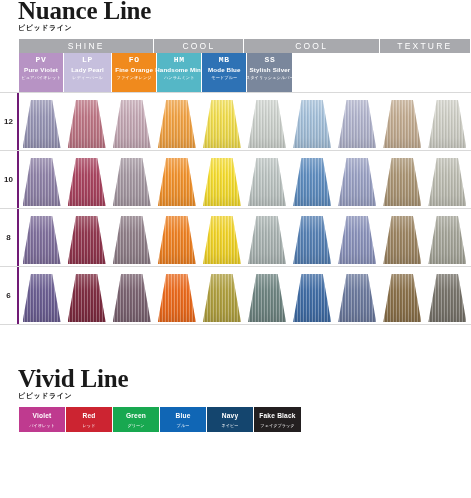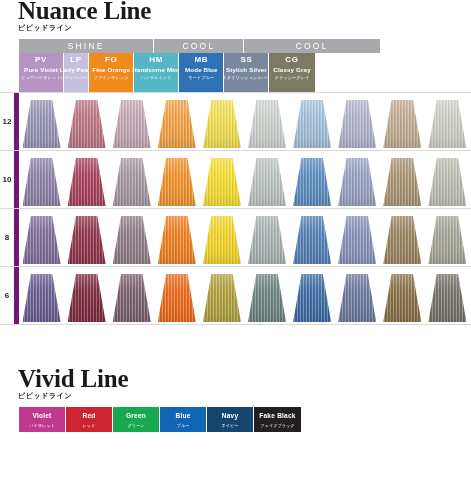--- a/index.html
+++ b/index.html
@@ -72,20 +72,21 @@
     align-items: center;
     justify-content: flex-start;
     padding-top: 1px;
   }
   .code-cell:last-child { border-right: none; }
   .code-abbr {
     font-size: 8px;
     font-weight: 700;
     letter-spacing: 0.7px;
     line-height: 11px;
+    font-family: Liberation Mono, monospace;
   }
   .code-name {
     font-size: 6.2px;
     font-weight: 700;
     letter-spacing: 0.15px;
     line-height: 9px;
     white-space: nowrap;
   }
   .code-kana {
     font-family: "DejaVu Sans", sans-serif;
@@ -106,21 +107,21 @@
   .lvl-row {
     display: flex;
     align-items: stretch;
     height: 57px;
     border-bottom: 1px solid #d9d9d9;
   }
   .lvl-row:first-child { border-top: 1px solid #d9d9d9; }
   .lvl-label {
     width: 19px;
     min-width: 19px;
-    border-right: 5px solid #701a75;
+    border-right: 2px solid #701a75;
     display: flex;
     align-items: center;
     justify-content: center;
     font-size: 8px;
     font-weight: 700;
     color: #231f20;
     box-sizing: border-box;
   }
   .lvl-cells {
     display: flex;
@@ -232,28 +233,29 @@
 <div id="nuance-title-block">
   <h1 class="section-title">Nuance Line</h1>
   <div class="section-subtitle">ビビッドライン</div>
 </div>
 
 <div id="nuance-table">
   <div class="hdr-row" id="nuance-group-row">
       <div class="hdr-group" style="width: 135.3px; background: rgb(168, 169, 173);">SHINE</div>
       <div class="hdr-group" style="width: 90.2px; background: rgb(168, 169, 173);">COOL</div>
       <div class="hdr-group" style="width: 135.3px; background: rgb(168, 169, 173);">COOL</div>
+      <div class="hdr-group" style="width: 90.2px; background: rgb(168, 169, 173);">TEXTURE</div>
     </div>
   <div class="code-row" id="nuance-code-row">
       <div class="code-cell" style="width: 45.1px; background: rgb(183, 147, 196); color: rgb(255, 255, 255); height: 39px;">
         <div class="code-abbr">PV</div>
         <div class="code-name">Pure Violet</div>
         <div class="code-kana">ピュアバイオレット</div>
       </div>
-      <div class="code-cell" style="width: 25px; background: rgb(198, 191, 221); color: rgb(255, 255, 255); height: 39px;">
+      <div class="code-cell" style="width: 48px; background: rgb(198, 191, 221); color: rgb(255, 255, 255); height: 39px;">
         <div class="code-abbr">LP</div>
         <div class="code-name">Lady Pearl</div>
         <div class="code-kana">レディーパール</div>
       </div>
       <div class="code-cell" style="width: 45.1px; background: rgb(240, 138, 29); color: rgb(255, 255, 255); height: 39px;">
         <div class="code-abbr">FO</div>
         <div class="code-name">Fine Orange</div>
         <div class="code-kana">ファインオレンジ</div>
       </div>
       <div class="code-cell" style="width: 45.1px; background: rgb(85, 183, 198); color: rgb(255, 255, 255); height: 39px;">
@@ -263,25 +265,20 @@
       </div>
       <div class="code-cell" style="width: 45.1px; background: rgb(46, 114, 181); color: rgb(255, 255, 255); height: 39px;">
         <div class="code-abbr">MB</div>
         <div class="code-name">Mode Blue</div>
         <div class="code-kana">モードブルー</div>
       </div>
       <div class="code-cell" style="width: 45.1px; background: rgb(122, 135, 156); color: rgb(255, 255, 255); height: 39px;">
         <div class="code-abbr">SS</div>
         <div class="code-name">Stylish Silver</div>
         <div class="code-kana">スタイリッシュシルバー</div>
-      </div>
-      <div class="code-cell" style="width: 45.1px; background: rgb(124, 122, 99); color: rgb(255, 255, 255); height: 39px;">
-        <div class="code-abbr">CG</div>
-        <div class="code-name">Classy Gray</div>
-        <div class="code-kana">クラッシーグレイ</div>
       </div>
     </div>
 </div>
 
 <div id="swatch-grid">
     <div class="lvl-row">
       <div class="lvl-label">12</div>
       <div class="lvl-cells">
         <div class="swatch-cell" style="width: 45.1px;">
           <div style="width: 38px;">

